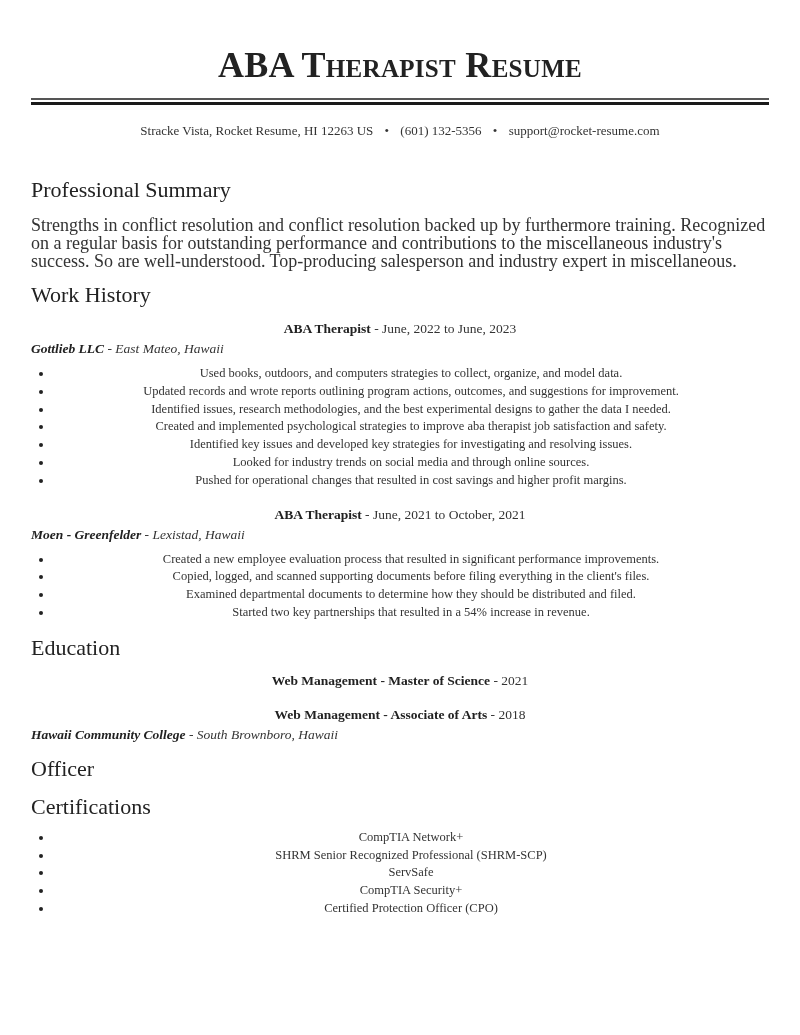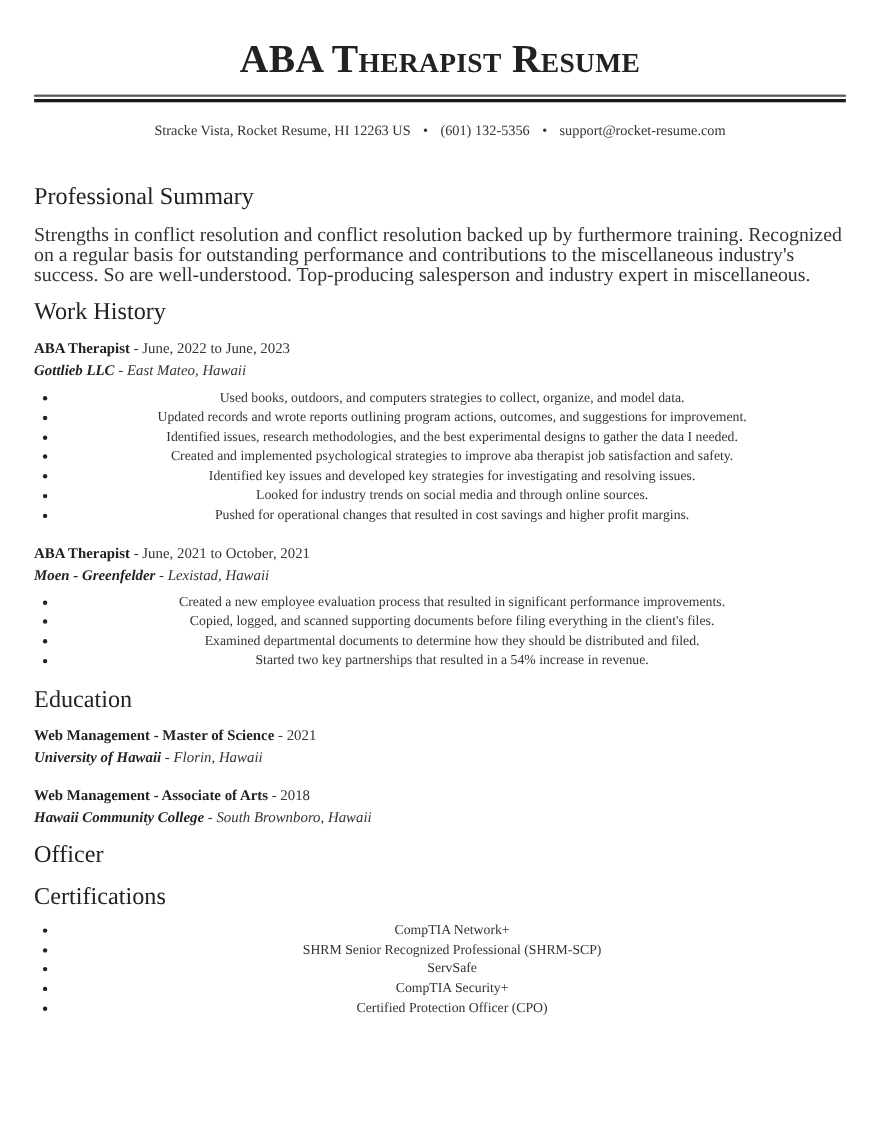--- a/index.html
+++ b/index.html
@@ -2,21 +2,21 @@
 <html><head>
 <meta charset="utf-8">
 <style>
   * { box-sizing: border-box; margin: 0; padding: 0; }
   html, body { width: 800px; height: 1035px; background: #ffffff; }
   body {
     font-family: "Liberation Serif", "DejaVu Serif", serif;
     color: #222222;
     position: relative;
   }
-  .page { padding: 4px 31px; }
+  .page { padding: 16px 31px; }
   .title {
     text-align: center;
     font-size: 36px;
     font-weight: bold;
     font-variant: small-caps;
     letter-spacing: 0.3px;
     color: #222;
     padding-top: 27px;
     height: 81px;
     line-height: 44px;
@@ -40,21 +40,21 @@
   .summary-h { margin-top: 36px; }
   .summary-p {
     font-size: 18px;
     line-height: 18px;
     margin-top: 12px;
     color: #333;
   }
   .work-h { margin-top: 11px; }
   .job { margin-top: 10px; }
   .job + .job { margin-top: 15px; }
-  .job-line { font-size: 13.5px; line-height: 20px; color: #333; }
+  .job-line { font-size: 13.5px; line-height: 20px; color: #333; text-align: center; }
   .job-line b { color: #222; }
   .company-line { font-size: 13.5px; line-height: 20px; font-style: italic; color: #333; }
   .company-line b { color: #222; }
   ul.bullets {
     list-style: none;
     margin-top: 6px;
     padding-left: 22px;
     text-align: center;
   }
   ul.bullets li {
@@ -138,23 +138,20 @@
       </ul>
     </div>
   </section>
 
   <section>
     <h2 class="edu-h">Education</h2>
     <div class="edu">
       <div class="job-line">
         <b>Web Management - Master of Science</b><span> - 2021</span>
       </div>
-      <div class="company-line">
-        <b>University of Hawaii</b><span> - Florin, Hawaii</span>
-      </div>
     </div>
     <div class="edu">
       <div class="job-line">
         <b>Web Management - Associate of Arts</b><span> - 2018</span>
       </div>
       <div class="company-line">
         <b>Hawaii Community College</b><span> - South Brownboro, Hawaii</span>
       </div>
     </div>
   </section>

